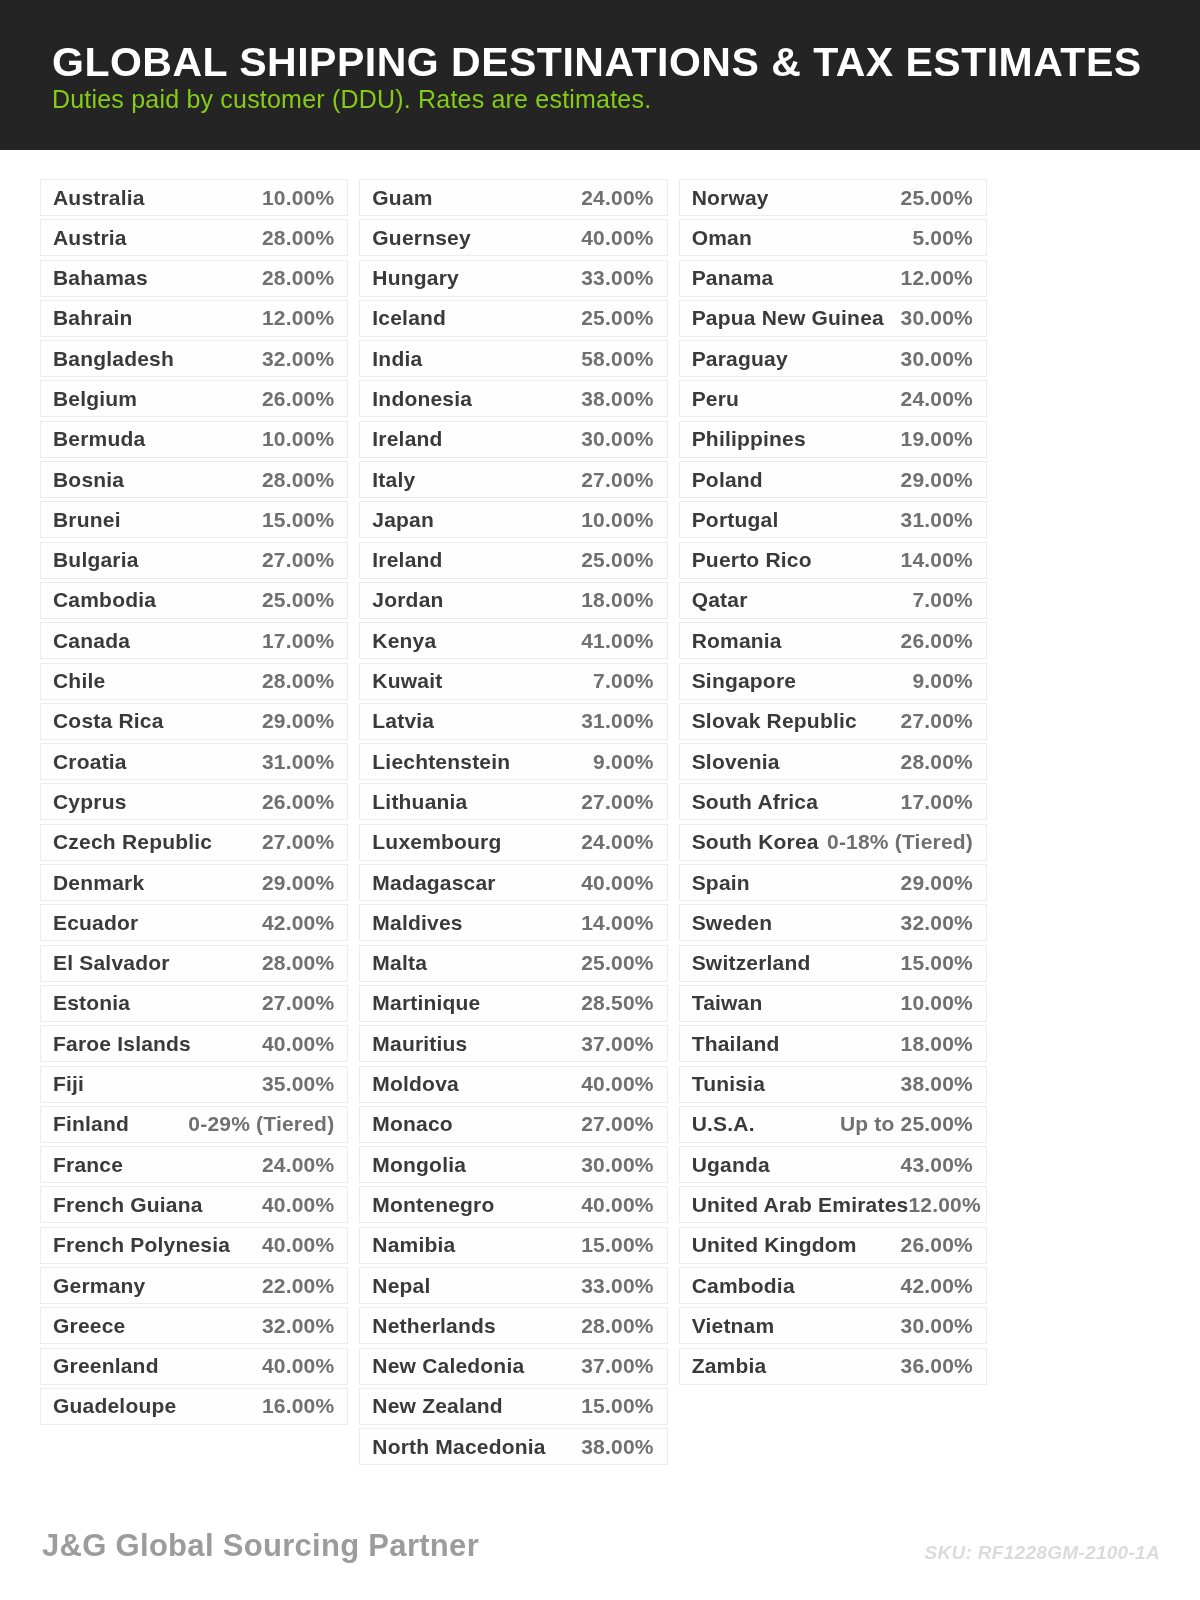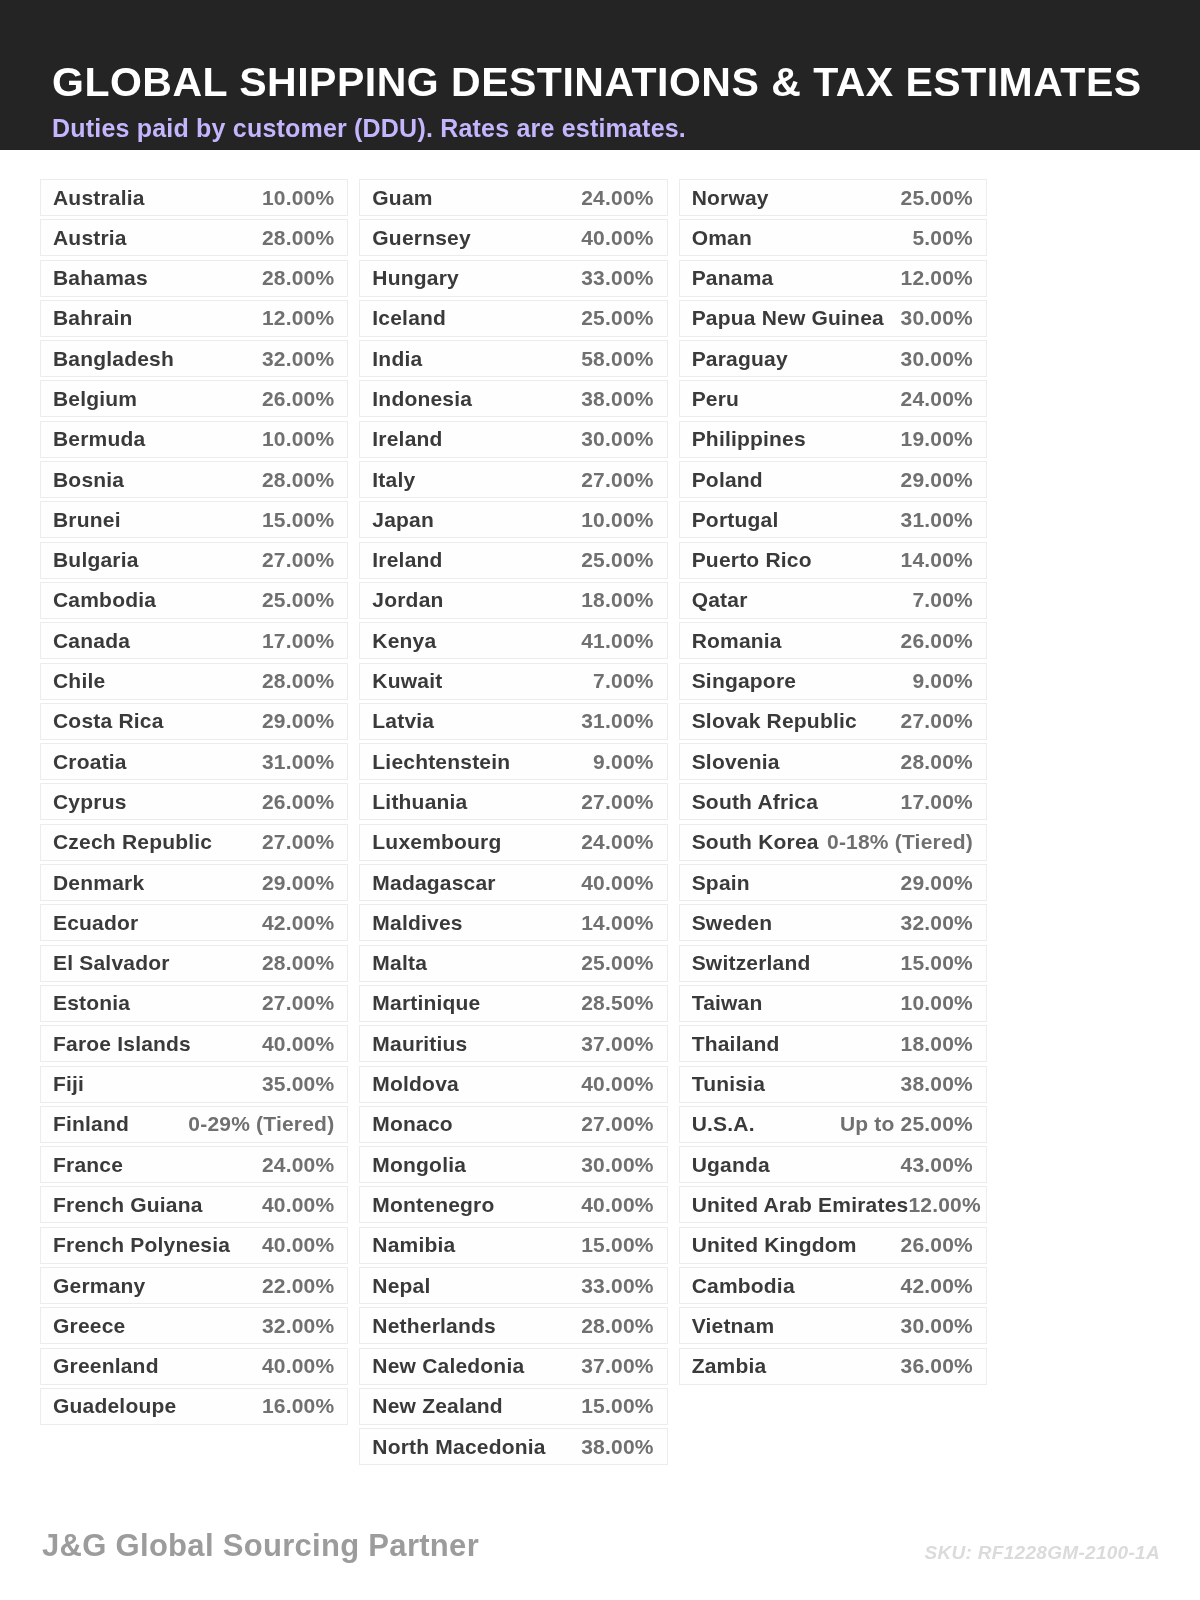--- a/index.html
+++ b/index.html
@@ -8,35 +8,34 @@
     background: #ffffff;
     font-family: "Liberation Sans", sans-serif;
     position: relative;
     overflow: hidden;
   }
   .header {
     position: absolute; top: 0; left: 0; right: 0;
     height: 150px;
     background: #242424;
     box-sizing: border-box;
-    padding: 60px 52px 0 52px;
+    padding: 40px 52px 0 52px;
   }
   .title {
     color: #ffffff;
     font-size: 41px;
     font-weight: bold;
     letter-spacing: 0.5px;
     line-height: 1.1;
     white-space: nowrap;
   }
   .subtitle {
-    color: #c4b5fd;
+    color: #84cc16;
     font-size: 25px;
-    font-weight: bold;
-    margin-top: 9px;
+    font-weight: normal;
     letter-spacing: 0.2px;
   }
   .table {
     position: absolute;
     left: 40px; top: 179px;
     width: 947px;
     display: flex;
     gap: 11px;
   }
   .col { flex: 1; min-width: 0; }

